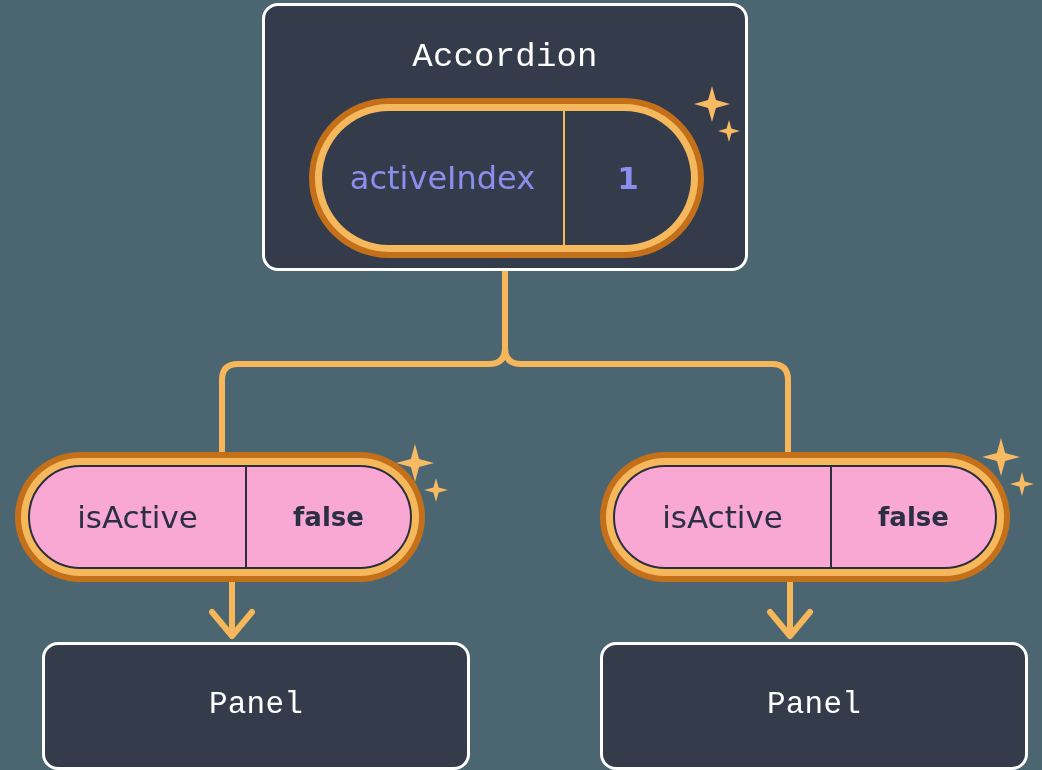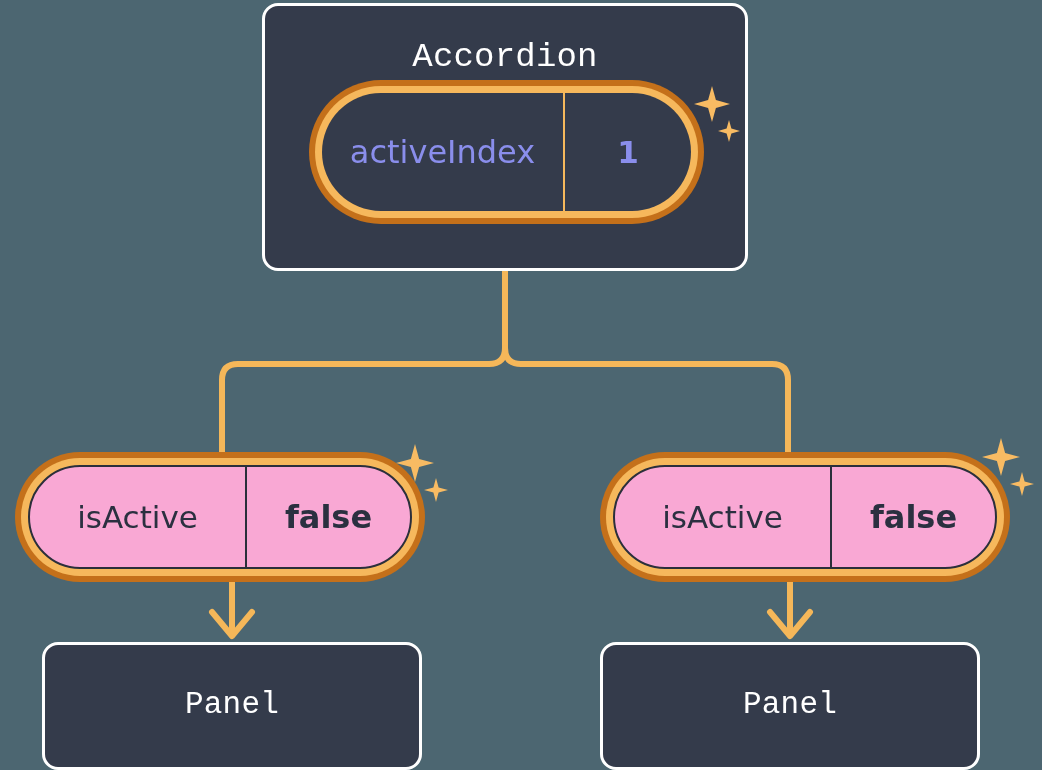--- a/index.html
+++ b/index.html
@@ -49,21 +49,21 @@
 
   #accordion-card {
     left: 262px;
     top: 3px;
     width: 486px;
     height: 268px;
   }
   #accordion-card .card-title { top: 32px; }
 
   .panel-card {
-    width: 380px;
+    width: 428px;
     height: 128px;
     top: 642px;
   }
   #panel-left  { left: 42px; }
   #panel-right { left: 600px; }
   .panel-card .card-title { top: 42px; font-size: 31px; }
   
   .pill-outer {
     position: absolute;
     box-sizing: border-box;
@@ -124,33 +124,33 @@
   .pill-divider {
     width: 2px;
     flex: 0 0 2px;
     align-self: stretch;
   }
   .pill-val { font-weight: bold; }
 
   
   #accordion-pill {
     left: 309px;
-    top: 80px;
+    top: 98px;
     width: 395px;
-    height: 144px;
+    height: 160px;
   }
   #accordion-pill .pill-key { width: 241px; font-size: 32px; }
   #accordion-pill .pill-val { flex: 1; font-size: 31px; }
 
   
   .pill-bottom { width: 410px; height: 130px; top: 452px; }
   #pill-false { left: 15px; }
   #pill-true  { left: 600px; }
   .pill-bottom .pill-key { width: 215px; font-size: 31px; }
-  .pill-bottom .pill-val { flex: 1; font-size: 32px; }
+  .pill-bottom .pill-val { flex: 1; font-size: 26px; }
 
   
   .sparkle {
     position: absolute;
     fill: #f8bb63;
   }
 </style>
 </head>
 <body>
 

